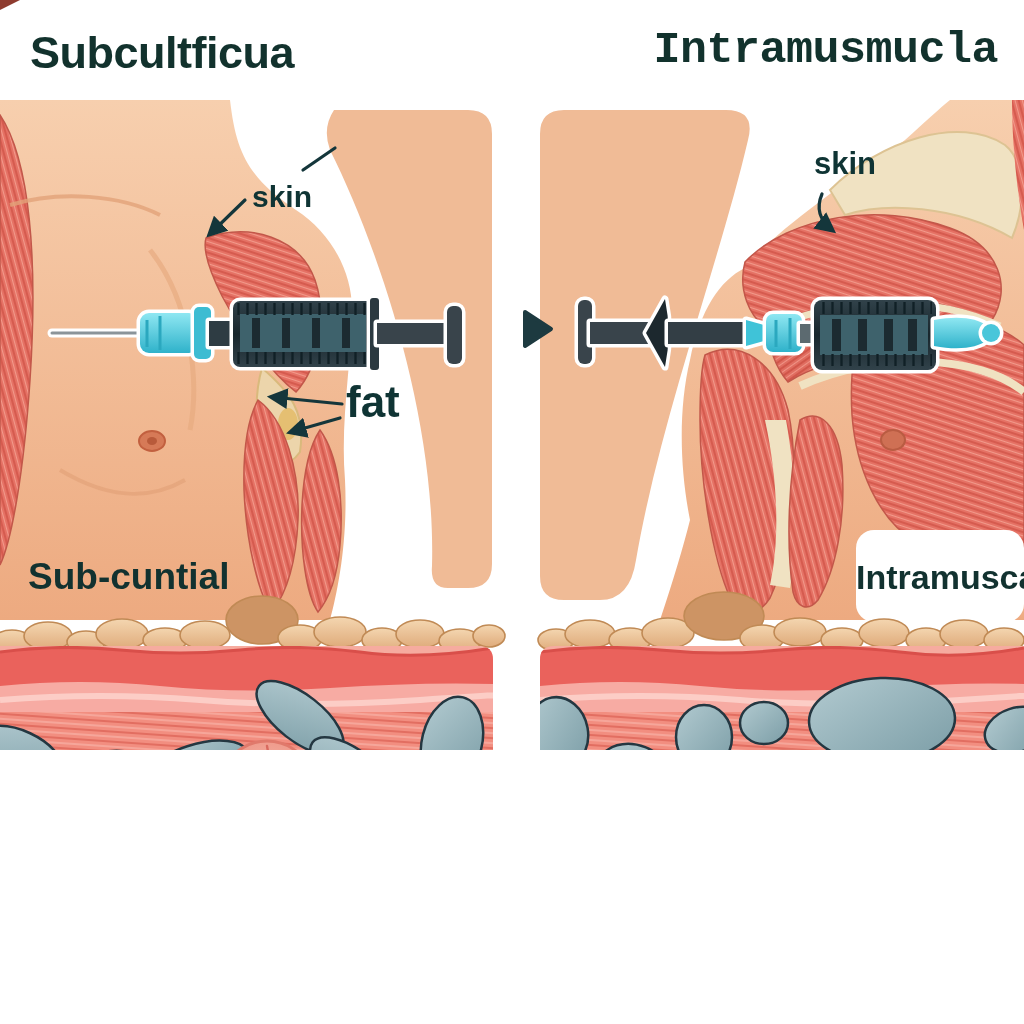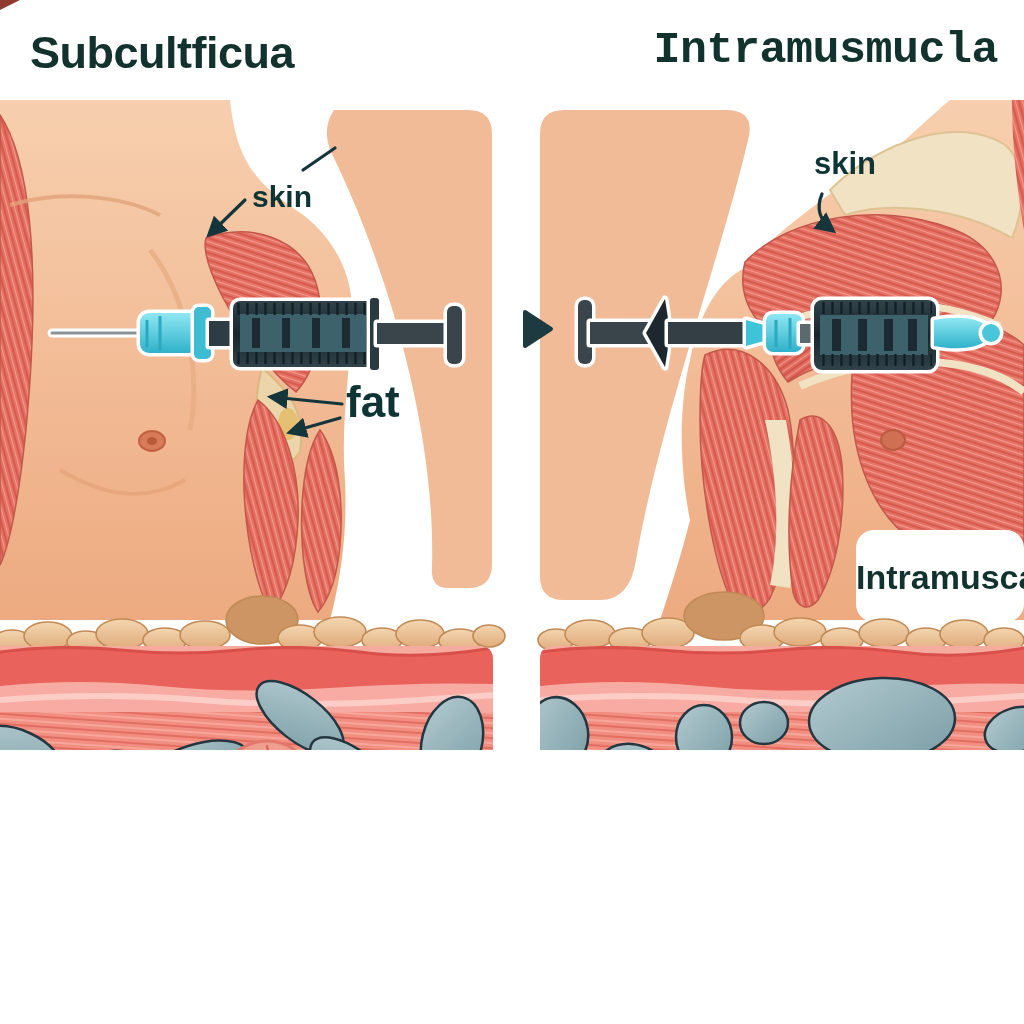--- a/index.html
+++ b/index.html
@@ -381,15 +381,16 @@
     <rect x="540" y="984" width="484" height="8" fill="url(#cel)"></rect>
   </g>
 </g>
 </svg>
 
 <div class="txt title title-left">Subcultficua</div>
 <div class="txt title title-right">Intramusmucla</div>
 <div class="txt anno anno-skin">skin</div>
 <div class="txt anno anno-fat">fat</div>
 <div class="txt anno anno-sral">skin</div>
+<div class="txt caption caption-left">Sub-cuntial</div>
 <div class="txt caption caption-right">Intramuscal</div>
 
 </div>
 
 </body></html>

